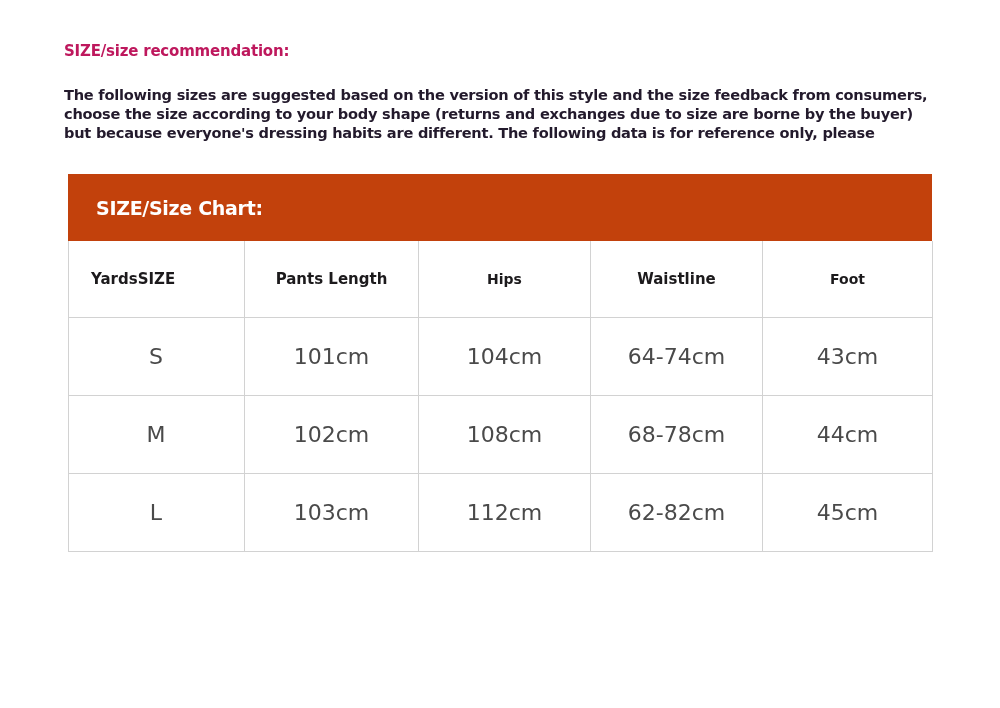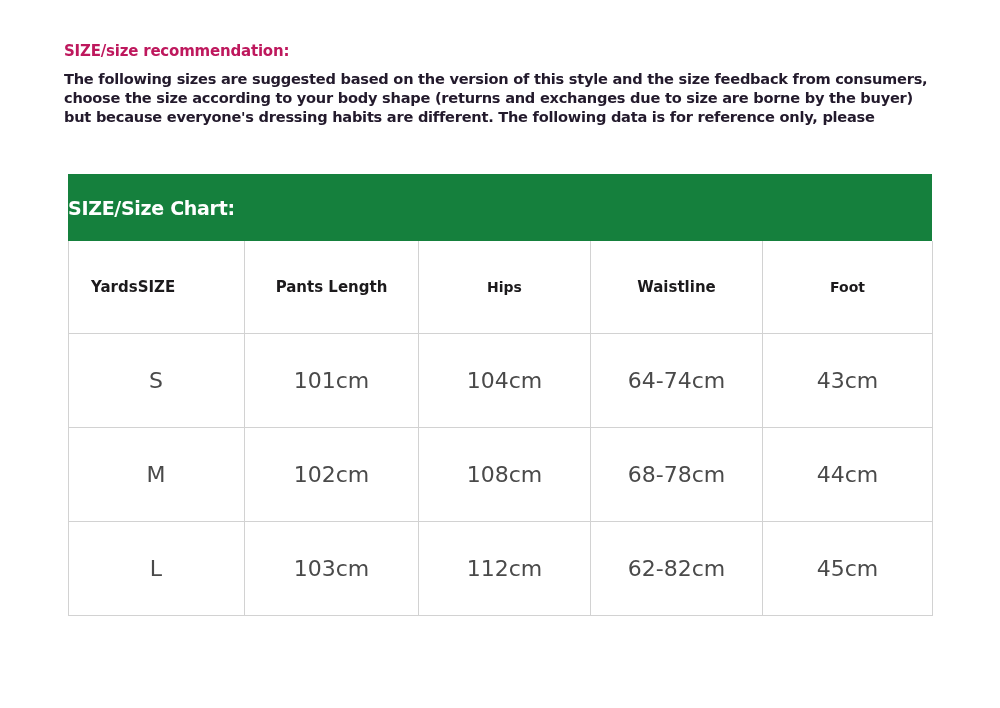--- a/index.html
+++ b/index.html
@@ -1,23 +1,23 @@
 <!DOCTYPE html>
 <html><head>
   <meta charset="utf-8">
   <style>
     html, body { margin: 0; padding: 0; background: #ffffff; }
     body { width: 1000px; height: 708px; position: relative; overflow: hidden; font-family: "DejaVu Sans", sans-serif; }
     .rec-title { position: absolute; left: 64px; top: 42px; font-size: 15px; font-weight: bold; color: #be185d; letter-spacing: -0.2px; }
-    .rec-body { position: absolute; left: 64px; top: 69px; width: 880px; font-size: 14.6px; font-weight: bold; color: #231a2c; line-height: 19px; letter-spacing: -0.25px; }
+    .rec-body { position: absolute; left: 64px; top: 85px; width: 880px; font-size: 14.6px; font-weight: bold; color: #231a2c; line-height: 19px; letter-spacing: -0.25px; }
     .rec-body div { white-space: nowrap; }
     .chart { position: absolute; left: 68px; top: 174px; width: 864px; }
-    .banner { height: 67px; background: #15803d; color: #ffffff; font-size: 19px; font-weight: bold; display: flex; align-items: center; padding-left: 0; box-sizing: border-box; letter-spacing: -0.3px; }
+    .banner { height: 67px; background: #c2410c; color: #ffffff; font-size: 19px; font-weight: bold; display: flex; align-items: center; padding-left: 28px; box-sizing: border-box; letter-spacing: -0.3px; }
     table { border-collapse: collapse; width: 864px; table-layout: fixed; }
-    td, th { border: 1px solid #d2d2d2; text-align: center; padding: 16px; }
+    td, th { border: 1px solid #d2d2d2; text-align: center; padding: 8px; }
     th { height: 60px; font-weight: bold; color: #1c1a1c; font-size: 15px; }
     th.big { font-size: 14px; }
     th.first { text-align: left; padding-left: 22px; }
     tr.first-row th { border-top: none; }
     td { height: 61px; font-size: 22px; color: #4a4a4a; }
     td.size { font-size: 22px; letter-spacing: 1px; }
   </style>
 </head>
 <body>
 

